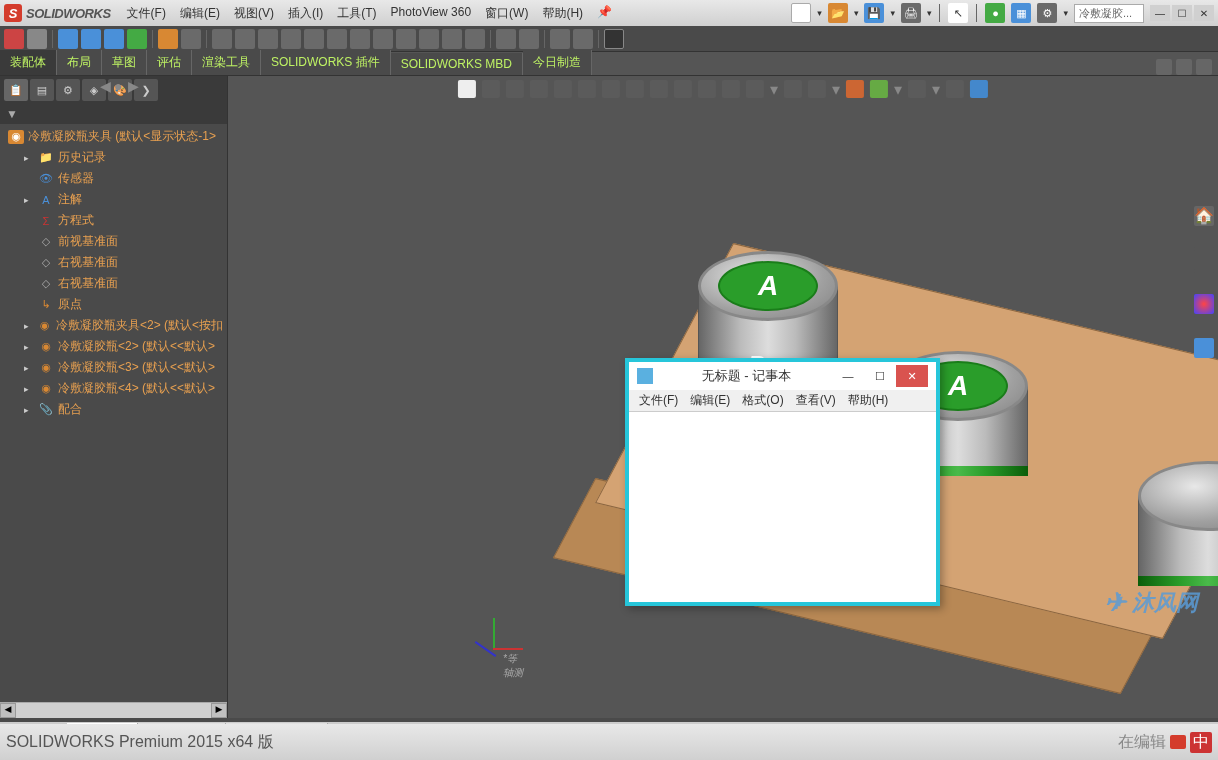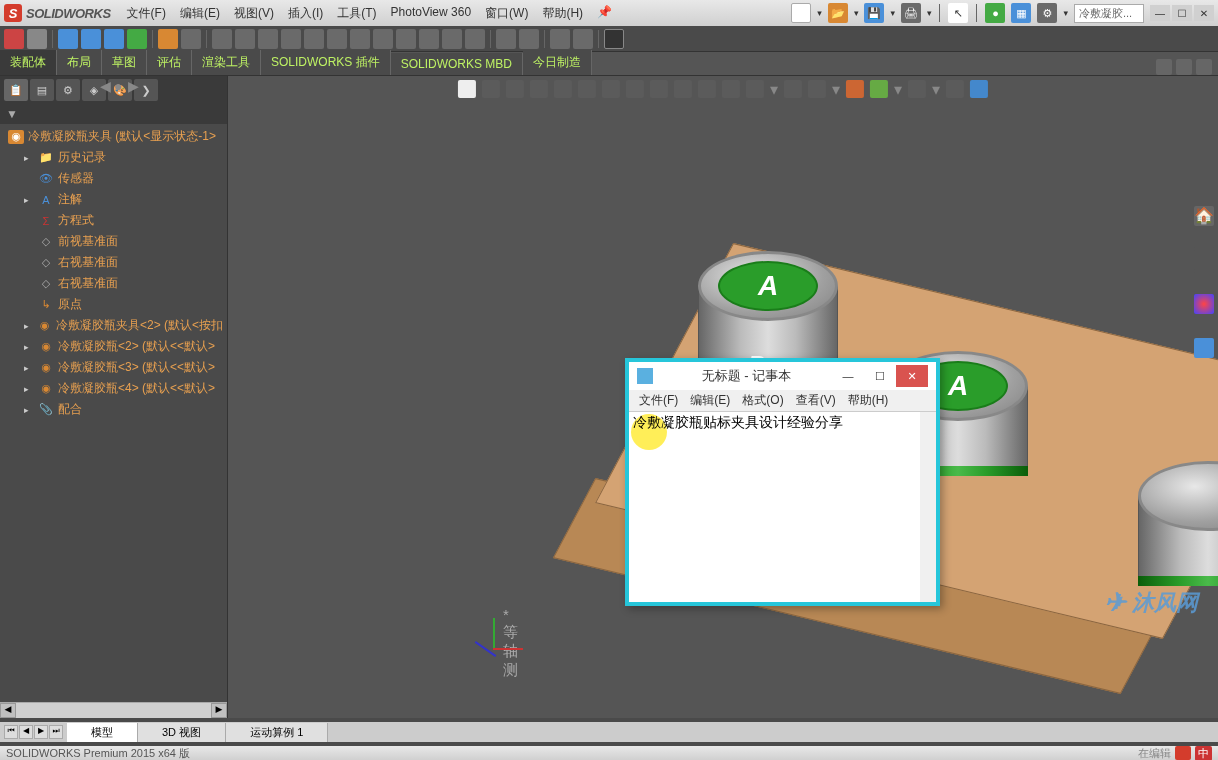--- a/index.html
+++ b/index.html
@@ -142,31 +142,31 @@
 .np-body { padding: 2px 4px; font-size: 14px; color: #000; position: relative; height: 190px; }
 .np-highlight { position: absolute; left: 2px; top: 2px; width: 36px; height: 36px; background: #ffeb3b; border-radius: 50%; z-index: 0; opacity: 0.85; }
 .np-text { position: relative; z-index: 1; }
 .np-body::after { content: ''; position: absolute; right: 0; top: 0; bottom: 0; width: 16px; background: #f0f0f0; }
 
 
 .triad { position: absolute; left: 235px; bottom: 40px; width: 60px; height: 60px; }
 .triad::before { content: ''; position: absolute; left: 30px; top: 0; width: 2px; height: 30px; background: #3a3; }
 .triad::after { content: ''; position: absolute; left: 30px; top: 30px; width: 30px; height: 2px; background: #c33; }
 .triad-z { position: absolute; left: 10px; top: 30px; width: 25px; height: 2px; background: #33c; transform: rotate(35deg); }
-.triad-label { position: absolute; left: 40px; bottom: -2px; font-size: 15px; color: #aaa; }
+.triad-label { position: absolute; left: 40px; bottom: -2px; font-size: 10px; color: #aaa; font-style: italic; }
 
 
 .bottom-tabs { position: absolute; bottom: 18px; left: 0; right: 0; height: 20px; background: #ccc; display: flex; align-items: center; font-size: 11px; }
 .bt-nav { display: flex; gap: 1px; padding: 0 4px; }
 .bt-nav-btn { width: 14px; height: 14px; background: #ddd; border: 1px solid #aaa; cursor: pointer; font-size: 8px; text-align: center; }
 .bt-tab { padding: 2px 24px; background: #e0e0e0; border-right: 1px solid #aaa; cursor: pointer; }
 .bt-tab.active { background: #fff; }
 
 
-.status-bar { position: absolute; bottom: 0; left: 0; right: 0; height: 14px; background: linear-gradient(#e8e8e8,#d0d0d0); font-size: 11px; color: #555; display: flex; align-items: center; padding: 0 6px; }
+.status-bar { position: absolute; bottom: 0; left: 0; right: 0; height: 36px; background: linear-gradient(#e8e8e8,#d0d0d0); font-size: 16px; color: #555; display: flex; align-items: center; padding: 0 6px; }
 .status-right { margin-left: auto; display: flex; gap: 4px; align-items: center; }
 .sr-icon { width: 16px; height: 14px; background: #d43c2c; border-radius: 2px; }
 
 
 .watermark { position: absolute; right: 20px; bottom: 100px; color: #5a9bd5; font-size: 22px; font-weight: bold; font-style: italic; opacity: 0.85; display: flex; align-items: center; gap: 6px; }
 .wm-icon { font-size: 26px; }
 </style>
 </head>
 <body>
 
@@ -445,24 +445,20 @@
       <span class="np-wb close">✕</span>
     </div>
   </div>
   <div class="np-menu">
     <span class="np-mi">文件(F)</span>
     <span class="np-mi">编辑(E)</span>
     <span class="np-mi">格式(O)</span>
     <span class="np-mi">查看(V)</span>
     <span class="np-mi">帮助(H)</span>
   </div>
-  <div class="np-body">
-    <div class="np-highlight"></div>
-    <div class="np-text">冷敷凝胶瓶贴标夹具设计经验分享</div>
-  </div>
 </div>
 
 <div class="bottom-tabs">
   <div class="bt-nav">
     <span class="bt-nav-btn">⏮</span>
     <span class="bt-nav-btn">◀</span>
     <span class="bt-nav-btn">▶</span>
     <span class="bt-nav-btn">⏭</span>
   </div>
   <span class="bt-tab active">模型</span>

